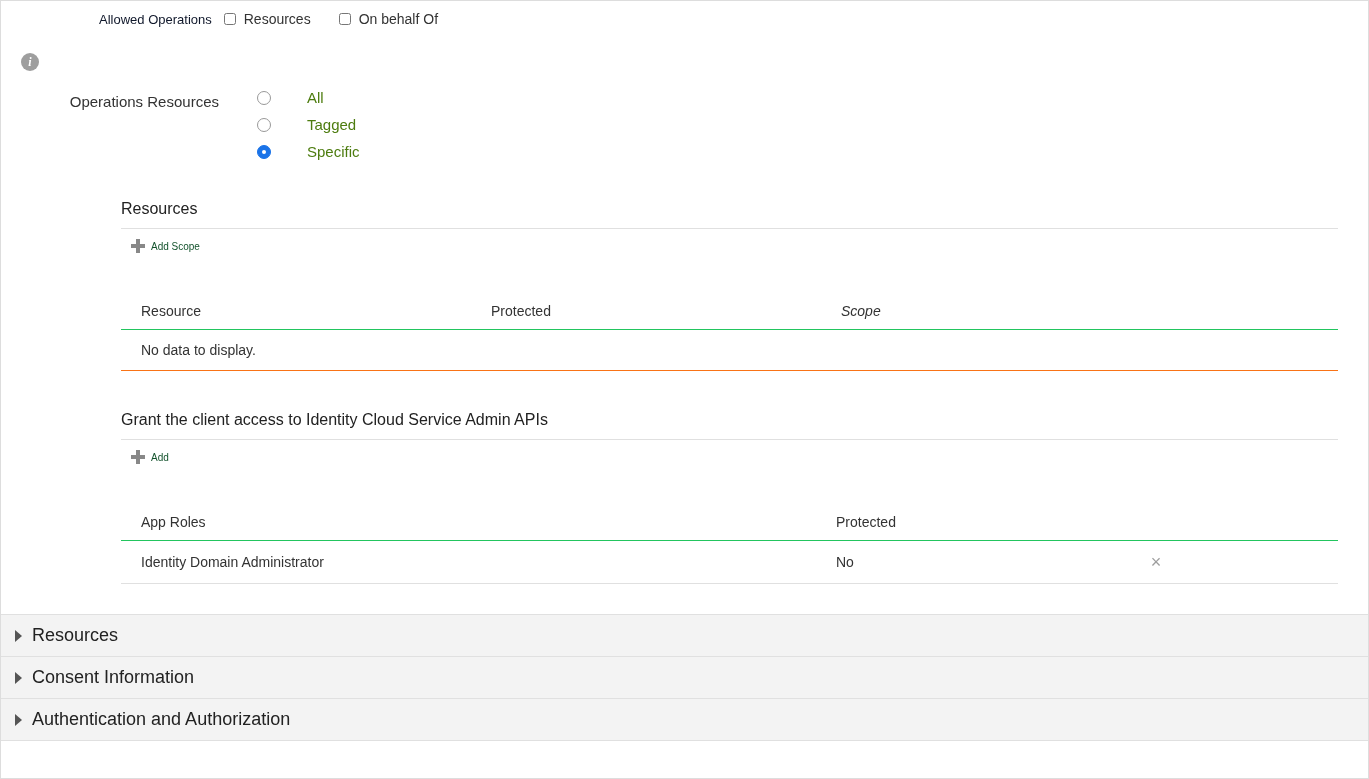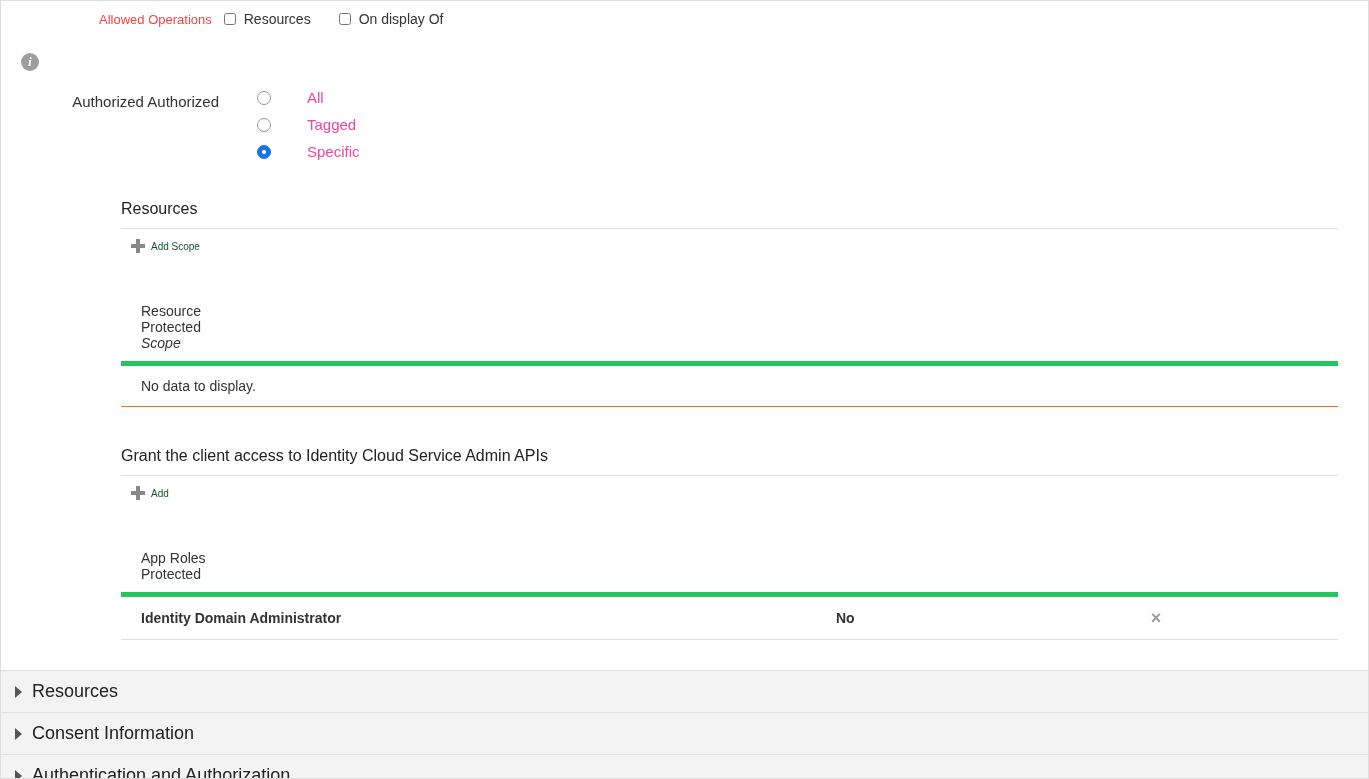--- a/index.html
+++ b/index.html
@@ -16,21 +16,21 @@
 .container {
   padding: 0;
 }
 .row-ops {
   display: flex;
   align-items: center;
   padding: 10px 0 20px 98px;
 }
 .row-ops .label {
   font-size: 13px;
-  color: #ef4444;
+  color: #0f172a;
   margin-right: 8px;
 }
 .chk {
   display: inline-flex;
   align-items: center;
   margin-left: 4px;
   margin-right: 24px;
 }
 .chk input[type="checkbox"] {
   width: 12px;
@@ -102,21 +102,21 @@
 }
 .radio.selected::after {
   content: "";
   width: 4px;
   height: 4px;
   background: #fff;
   border-radius: 50%;
 }
 .radio-row span {
   font-size: 15px;
-  color: #ec4899;
+  color: #4d7c0f;
   margin-left: 24px;
 }
 .subsection {
   margin: 12px 30px 0 120px;
 }
 .sub-head {
   font-size: 16px;
   color: #222;
   padding-bottom: 10px;
   border-bottom: 1px solid #e0e0e0;
@@ -146,23 +146,22 @@
 }
 .add-row span {
   font-size: 10px;
   color: #14532d;
 }
 .table {
   margin-top: 30px;
 }
 .table-head {
   display: flex;
-  border-bottom: 5px solid #22c55e;
+  border-bottom: 1px solid #22c55e;
   padding: 10px 0 10px 20px;
-  flex-direction: column;
 }
 .table-head .col {
   font-size: 14px;
   color: #333;
 }
 .w-resource { width: 350px; }
 .w-protected { width: 350px; }
 .w-scope { width: 300px; font-style: italic; }
 .w-approles { width: 695px; }
 .w-protected2 { width: 290px; }
@@ -175,21 +174,20 @@
 }
 .table-row {
   display: flex;
   align-items: center;
   padding: 12px 0 12px 20px;
   border-bottom: 1px solid #e0e0e0;
 }
 .table-row .col {
   font-size: 14px;
   color: #333;
-  font-weight: bold;
 }
 .x-icon {
   color: #9e9e9e;
   font-size: 18px;
   cursor: pointer;
   line-height: 1;
 }
 .accordions {
   margin-top: 30px;
 }
@@ -222,30 +220,30 @@
 <div class="container">
 
   <div class="row-ops">
     <span class="label">Allowed Operations</span>
     <label class="chk">
       <input type="checkbox" style="">
       <span>Resources</span>
     </label>
     <label class="chk">
       <input type="checkbox" style="">
-      <span>On display Of</span>
+      <span>On behalf Of</span>
     </label>
   </div>
 
   <div class="section-title">
     <span class="info-icon">i</span>
   </div>
 
   <div class="auth-res">
-    <div class="label">Authorized Authorized</div>
+    <div class="label">Operations Resources</div>
     <div class="radios">
       <div class="radio-row">
         <span class="radio"></span>
         <span>All</span>
       </div>
       <div class="radio-row">
         <span class="radio"></span>
         <span>Tagged</span>
       </div>
       <div class="radio-row">

